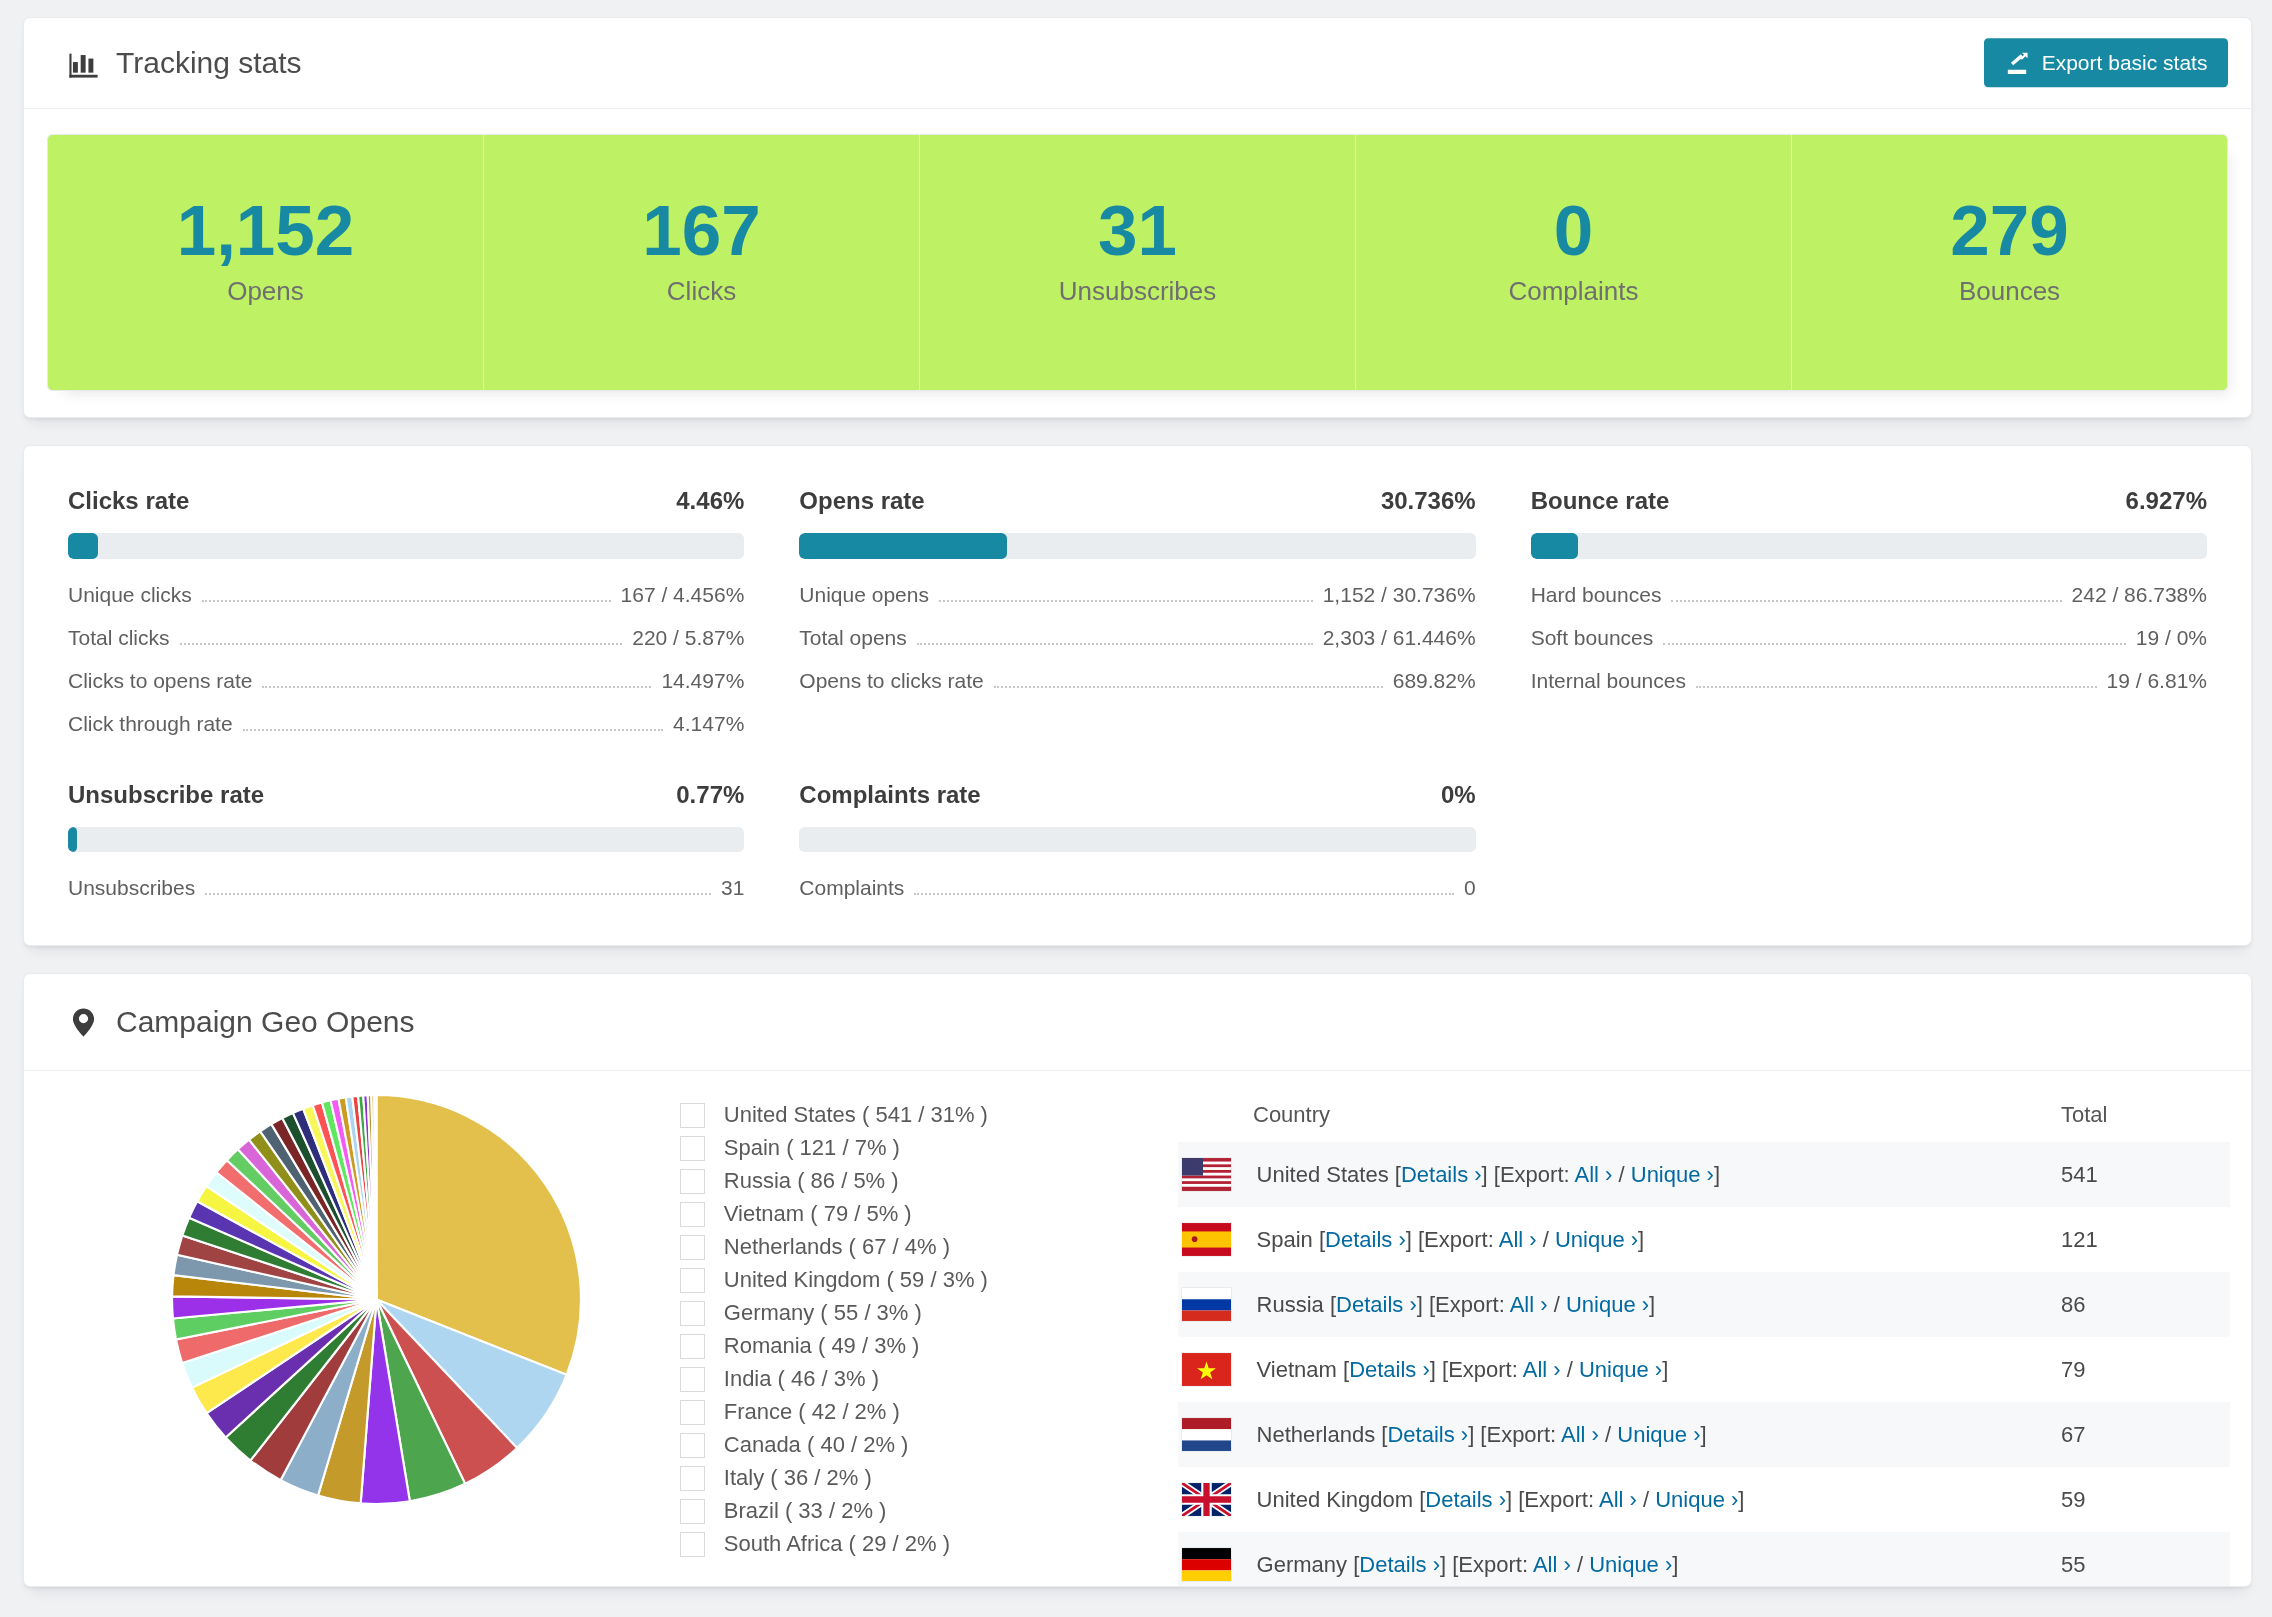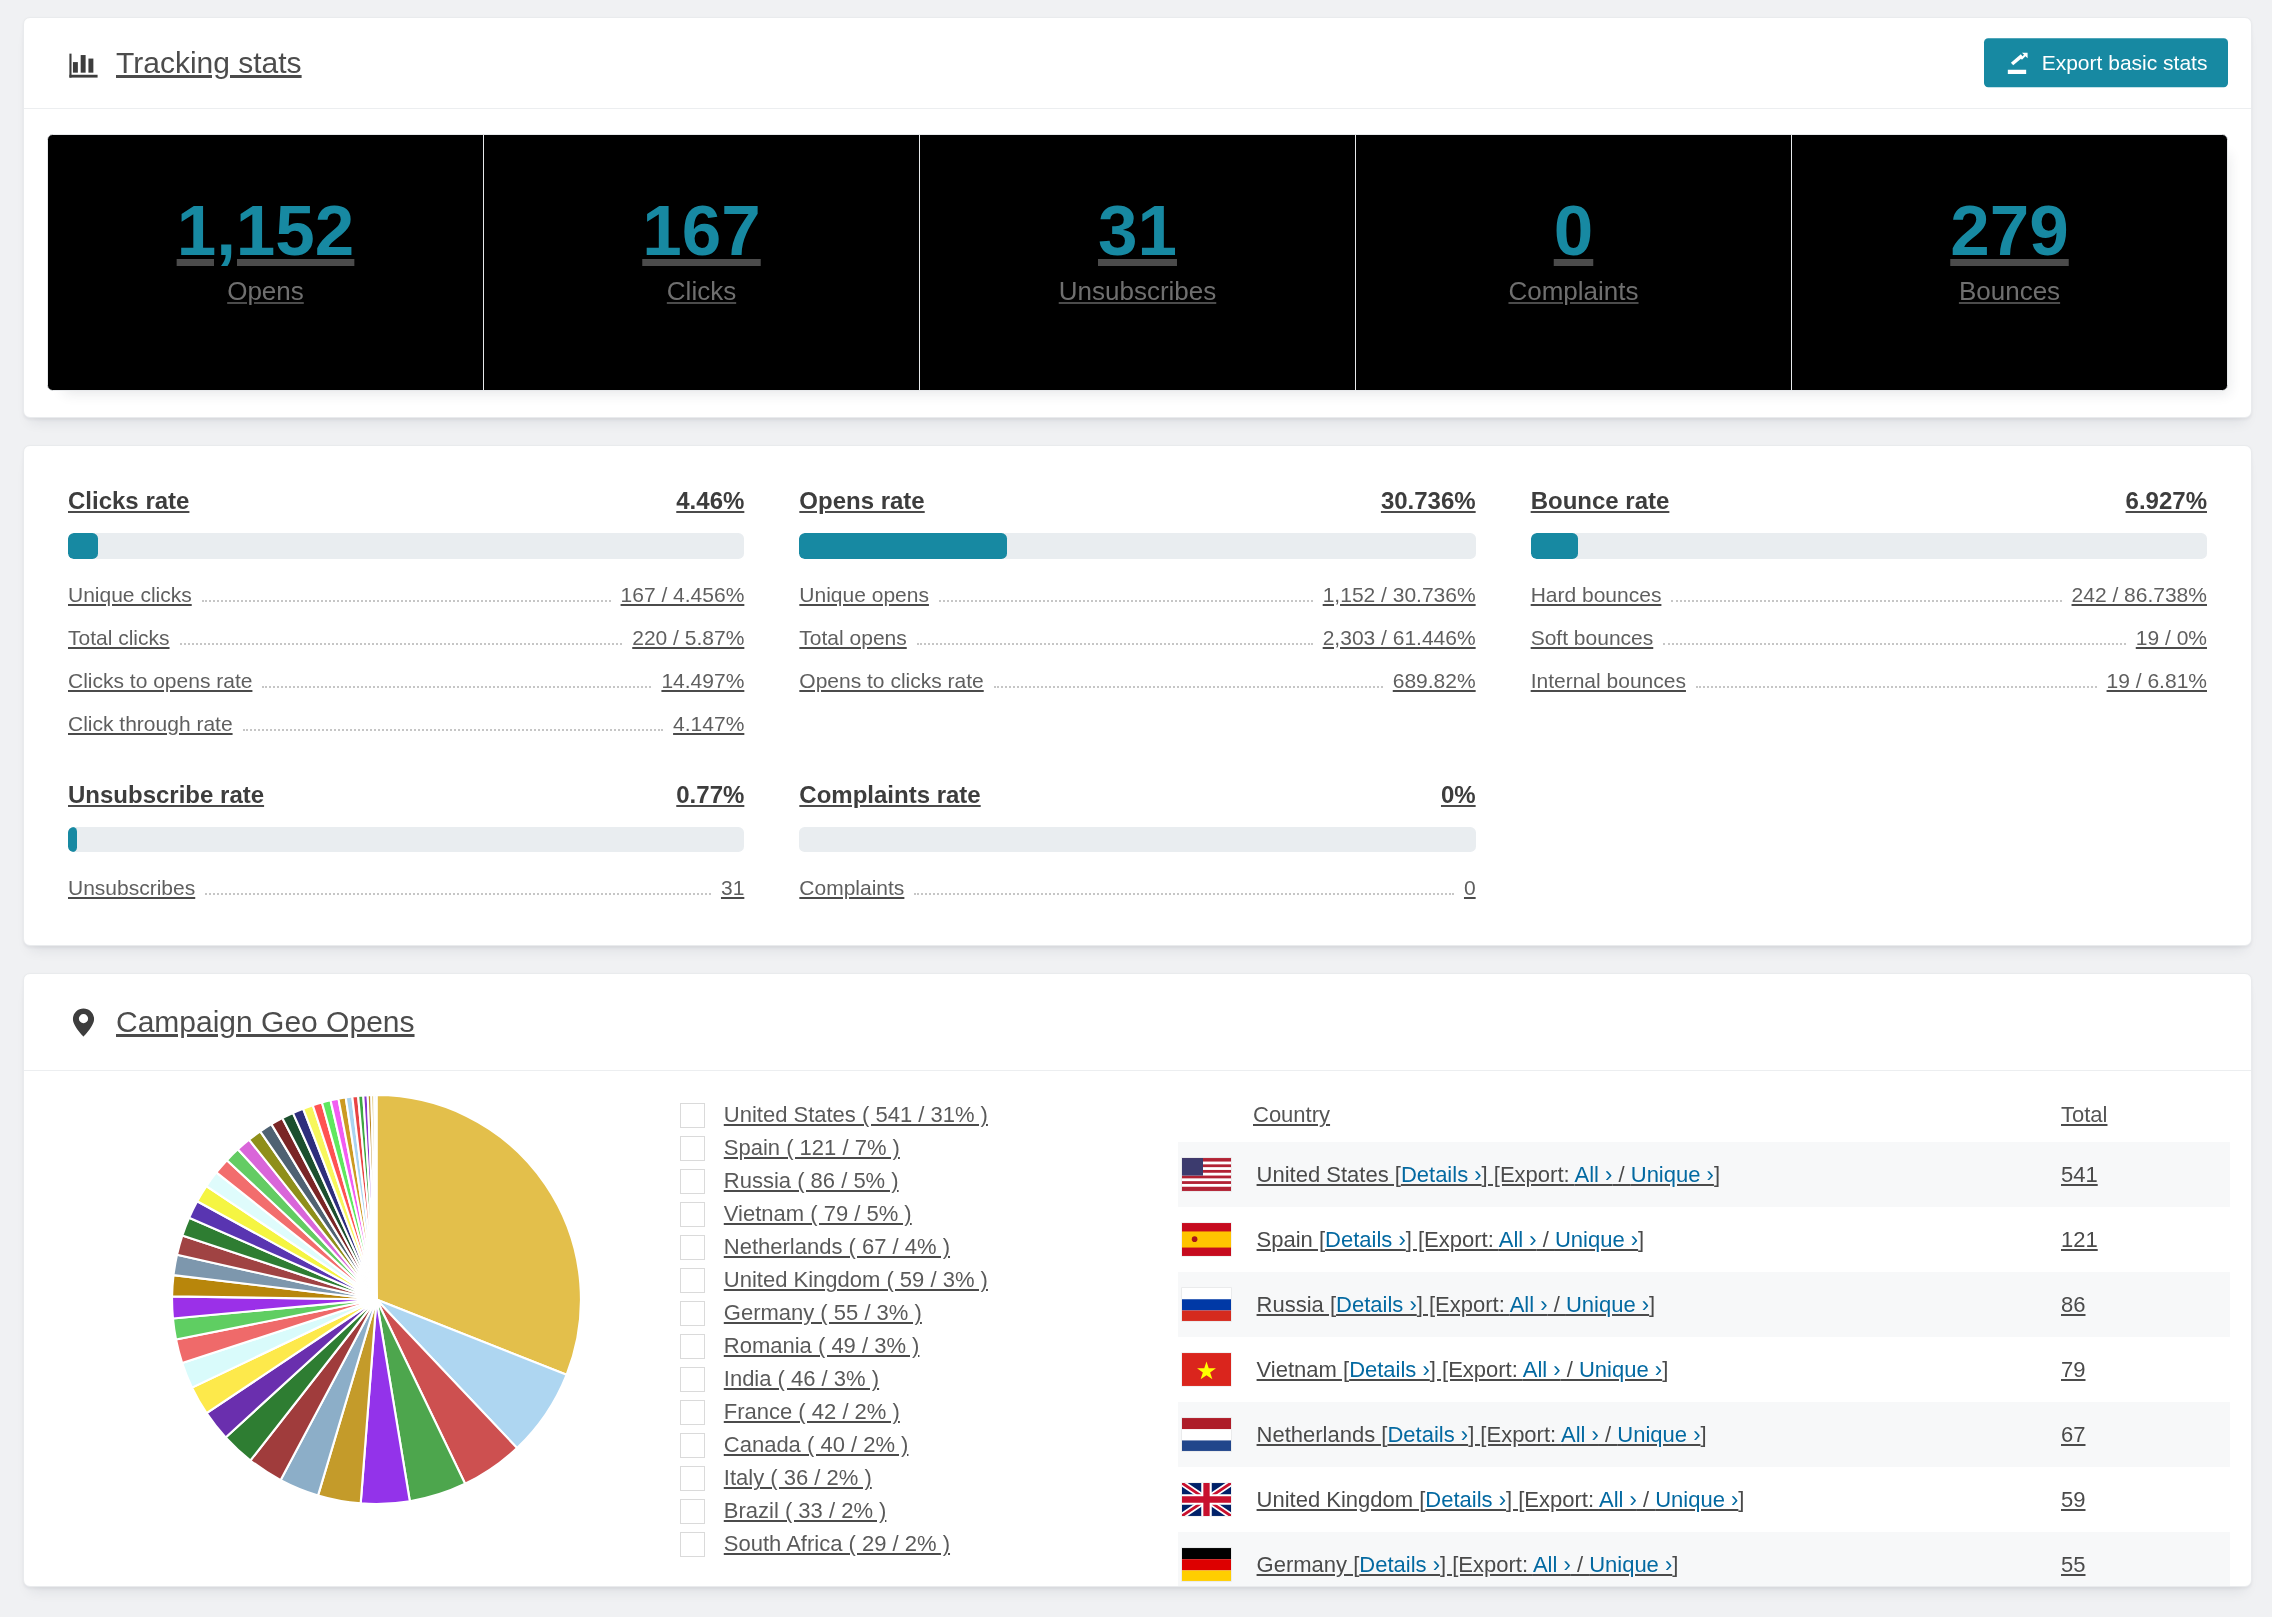--- a/index.html
+++ b/index.html
@@ -7,21 +7,20 @@
   body {
     background:#f0f1f3;
     font-family:"Liberation Sans","DejaVu Sans",sans-serif;
     color:#4b4b4b;
   }
   .card {
     background:#fff;
     border:0.7px solid #e9ebed;
     border-radius:7px;
     box-shadow:0 1.4px 2.8px rgba(30,40,60,.05), 0 10px 12.7px -7px rgba(30,40,60,.10);
-    text-decoration:underline;
   }
   #card-tracking { margin:17px 21px 27px 23px; }
   .card-header {
     position:relative;
     display:flex; align-items:center; gap:17px;
     padding:28px 44px;
     border-bottom:1.4px solid #eceef0;
     font-size:30px; color:#4c4c4c;
   }
   .hdr-icon { width:31px; height:31px; flex:0 0 auto; color:#3d3d3d; }
@@ -33,21 +32,21 @@
     font-family:inherit;
   }
   .export-btn svg { width:24px; height:24px; }
 
   
   .summary {
     margin:25.4px 23px 25.4px;
     border:1.4px solid #e7e9eb; border-radius:5.6px;
     display:flex;
     box-shadow:8.5px 11.3px 12.7px -8.5px rgba(30,40,60,.12);
-    background:#000000;
+    background:#bef264;
   }
   .summary-cell { flex:1 1 0; text-align:center; padding:60px 0 83px; }
   .summary-cell + .summary-cell { border-left:1.4px solid #e7e9eb; }
   .summary-value { font-size:71px; font-weight:700; color:#1789a2; line-height:1; }
   .summary-label { margin-top:10px; font-size:26px; color:#6f6f6f; }
 
   
   #card-rates {
     margin:0 21px 27px 23px;
     padding:41px 44px 45px;

